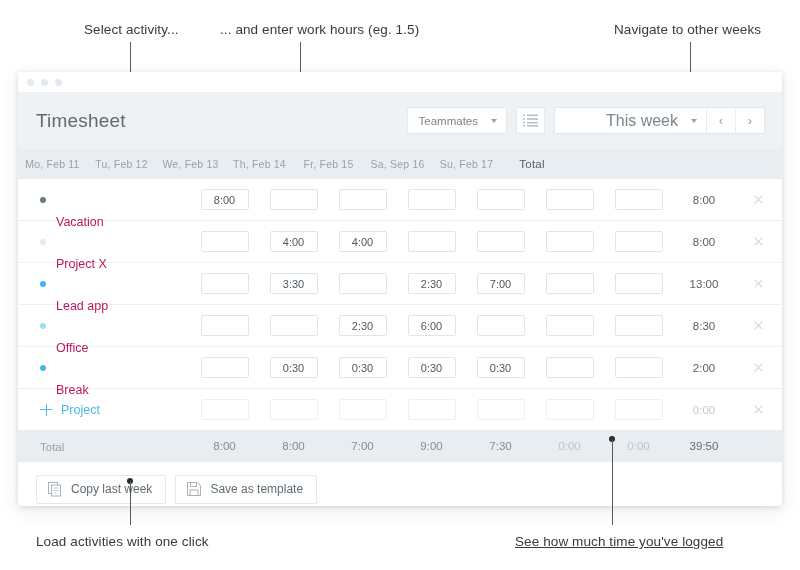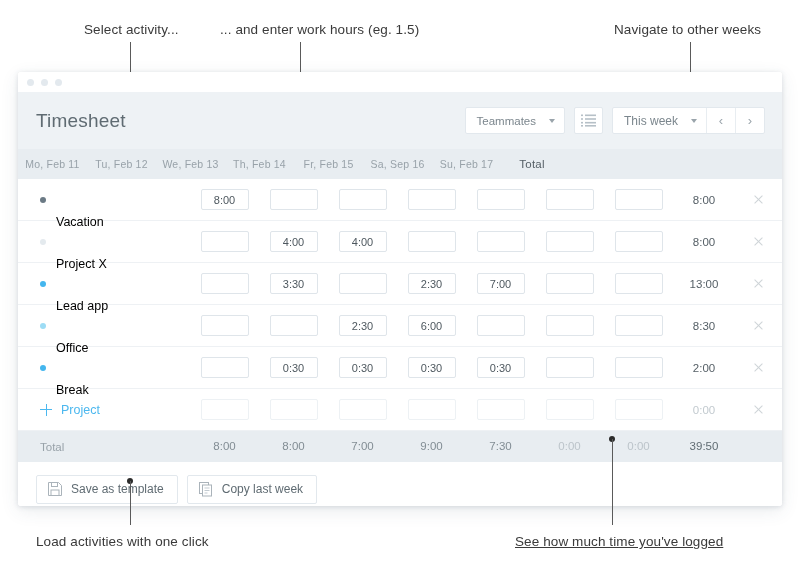--- a/index.html
+++ b/index.html
@@ -114,22 +114,23 @@
     border: 1px solid #e2e8ed;
     border-radius: 2px;
     height: 27px;
     box-sizing: border-box;
   }
   .navgroup .seg {
     display: flex;
     align-items: center;
     padding: 0 9px 0 11px;
     gap: 13px;
-    font-size: 12px;
+    font-size: 16px;
     color: #7b868d;
+    margin-left: 40px;
   }
   .navgroup .arrow {
     width: 28px;
     display: flex;
     align-items: center;
     justify-content: center;
     border-left: 1px solid #e8edf1;
     color: #9aa4ab;
     font-size: 13px;
   }
@@ -161,21 +162,21 @@
     align-items: center;
     gap: 10px;
   }
   .dot {
     width: 6px; height: 6px;
     border-radius: 50%;
     flex: 0 0 6px;
   }
   .proj-name {
     font-size: 12.5px;
-    color: #000000;
+    color: #be185d;
     margin-top: 44px;
   }
   .col-day {
     width: 69px;
     flex: 0 0 69px;
     display: flex;
     justify-content: center;
   }
   .col-total {
     width: 62px;
@@ -553,37 +554,37 @@
     <div class="col-day">9:00</div>
     <div class="col-day">7:30</div>
     <div class="col-day zero">0:00</div>
     <div class="col-day zero">0:00</div>
     <div class="col-total">39:50</div>
     <div class="col-del"></div>
   </div>
 
   <div class="footer">
     <button class="fbtn">
-      <svg width="14" height="14" viewBox="0 0 14 14">
-        <path d="M0.5 0.5 H10.5 L13.5 3.5 V13.5 H0.5 Z" fill="none" stroke="#aab3ba"></path>
-        <rect x="3.5" y="0.5" width="6" height="4" fill="none" stroke="#aab3ba"></rect>
-        <rect x="3" y="8" width="8" height="5.5" fill="none" stroke="#aab3ba"></rect>
-      </svg>
-      <span>Save as template</span>
-    </button>
-    <button class="fbtn">
       <svg width="14" height="15" viewBox="0 0 14 15">
         <rect x="0.5" y="0.5" width="9" height="11" fill="none" stroke="#aab3ba"></rect>
         <rect x="3.5" y="3" width="9" height="11" fill="#fff" stroke="#aab3ba"></rect>
         <rect x="5.5" y="5.5" width="5" height="1" fill="#c3cbd1"></rect>
         <rect x="5.5" y="8" width="5" height="1" fill="#c3cbd1"></rect>
         <rect x="5.5" y="10.5" width="3" height="1" fill="#c3cbd1"></rect>
       </svg>
       <span>Copy last week</span>
     </button>
+    <button class="fbtn">
+      <svg width="14" height="14" viewBox="0 0 14 14">
+        <path d="M0.5 0.5 H10.5 L13.5 3.5 V13.5 H0.5 Z" fill="none" stroke="#aab3ba"></path>
+        <rect x="3.5" y="0.5" width="6" height="4" fill="none" stroke="#aab3ba"></rect>
+        <rect x="3" y="8" width="8" height="5.5" fill="none" stroke="#aab3ba"></rect>
+      </svg>
+      <span>Save as template</span>
+    </button>
   </div>
 
 </div>
 
 <div class="leader-dot" style="left:127px; top:478px;"></div>
 <div class="leader" style="left:130px; top:481px; height:44px;"></div>
 <div class="annot" style="left:36px; top:534px;">Load activities with one click</div>
 
 <div class="leader-dot" style="left:609px; top:436px;"></div>
 <div class="leader" style="left:612px; top:439px; height:86px;"></div>

